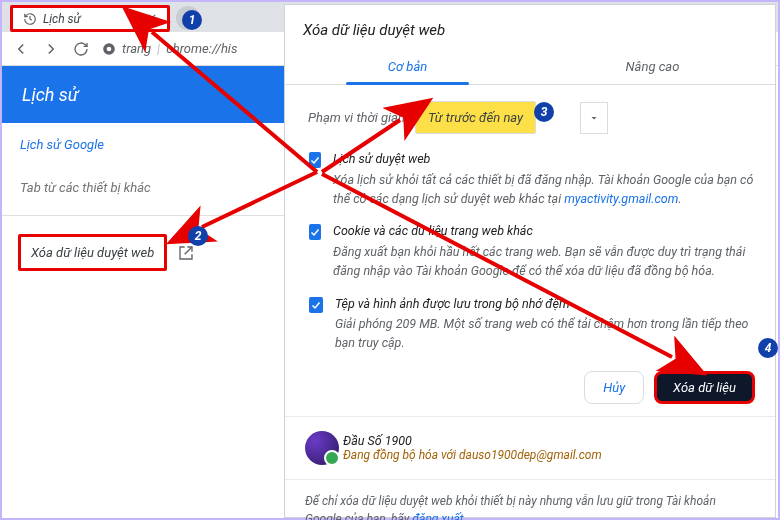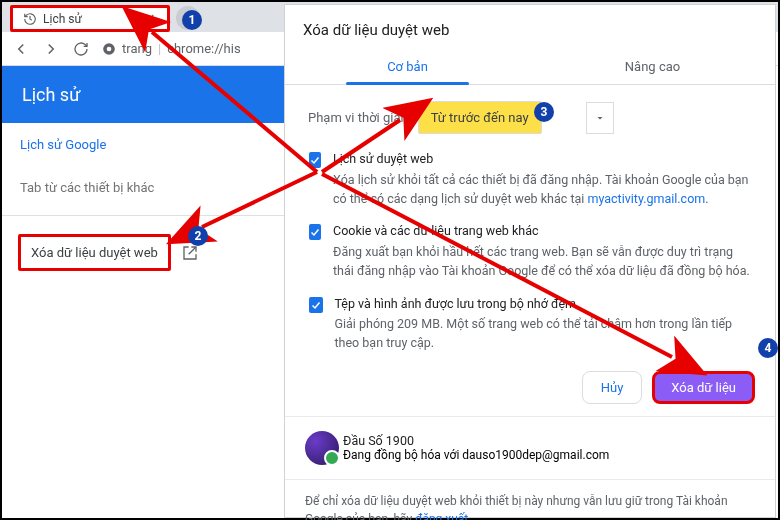--- a/index.html
+++ b/index.html
@@ -1,17 +1,17 @@
 <!DOCTYPE html>
 <html><head>
 <meta charset="utf-8">
 <style>
   * { box-sizing: border-box; margin: 0; padding: 0; }
   body { font-family: "Segoe UI", Roboto, Arial, sans-serif; font-size: 13px; color: #202124; background: #fff; width: 780px; height: 520px; overflow: hidden; position: relative; }
-  .frame { border: 2px solid #000000; width: 780px; height: 520px; position: relative; background: #fff; }
+  .frame { border: 2px solid #c4b5fd; width: 780px; height: 520px; position: relative; background: #fff; font-style: italic; }
 
   
   .tabstrip { height: 30px; background: #dee1e6; display: flex; align-items: flex-end; padding-left: 8px; position: relative; }
   .tab { background:#fff; height:27px; border-top-left-radius:8px; border-top-right-radius:8px; display:flex; align-items:center; padding:0 10px; gap:6px; min-width:160px; position:relative; }
   .tab .favicon { width:14px; height:14px; display:flex; align-items:center; justify-content:center; color:#5f6368; }
   .tab .title { font-size:12px; color:#3c4043; flex:1; }
   .tab .close { width:14px; height:14px; color:#5f6368; font-size:13px; display:flex; align-items:center; justify-content:center; }
   .newtab { width:24px; height:24px; border-radius:50%; background:#c9ccd1; display:flex; align-items:center; justify-content:center; margin-left:6px; margin-bottom:2px; }
   .newtab svg{color:#5f6368;}
   .redbox { border:3px solid #e60000; border-radius:2px; }
@@ -45,27 +45,27 @@
   .select-caret{ margin-left:34px; border:1px solid #dadce0; width:28px;height:32px; display:flex;align-items:center;justify-content:center;color:#5f6368;}
   .opt{ display:flex; gap:12px; padding:8px 18px 6px 24px; }
   .chk{ width:16px;height:16px; background:#1a73e8; border-radius:2px; margin-top:2px; display:flex;align-items:center;justify-content:center;}
   .chk svg{color:#fff;}
   .opt .txt{ font-size:12.5px; color:#5f6368; line-height:1.5; }
   .opt .txt .head{ color:#202124; display:block; margin-bottom:2px;}
   .opt .txt a{ color:#1a73e8; text-decoration:none;}
   .btnrow{ display:flex; justify-content:flex-end; gap:10px; padding:12px 20px 8px 0;}
   .btn{ padding:8px 18px; font-size:13px; border-radius:8px; }
   .btn.cancel{ border:1px solid #dadce0; background:#fff; color:#1a73e8;}
-  .btn.primary{ background:#8b5cf6; color:#fff;}
+  .btn.primary{ background:#0f172a; color:#fff;}
   .hr{height:1px;background:#e8eaed;margin:4px 0;}
   .account{ display:flex; gap:4px; padding:10px 20px; align-items:center;}
   .avatar{width:34px;height:34px;border-radius:50%;background:radial-gradient(circle at 30% 30%,#6a3cc7,#2b175e);position:relative;}
   .avatar::after{content:"";position:absolute;bottom:-1px;right:-1px;width:12px;height:12px;background:#34a853;border:2px solid #fff;border-radius:50%;}
   .account .nm{font-size:12.5px;color:#202124;}
-  .account .em{font-size:12px;color:#000000;}
+  .account .em{font-size:12px;color:#a16207;}
   .foot{ padding:8px 20px 14px 20px; font-size:12px; color:#5f6368; line-height:1.5;}
   .foot a{color:#1a73e8;text-decoration:none;}
 
   
   .badge{ position:absolute; width:20px;height:20px;border-radius:50%;background:#1240ab;color:#fff;display:flex;align-items:center;justify-content:center;font-size:12px;font-weight:700;z-index:60;}
   .arrow-layer{position:absolute;left:0;top:0;width:100%;height:100%;pointer-events:none;z-index:50;}
 </style>
 </head>
 <body>
 

